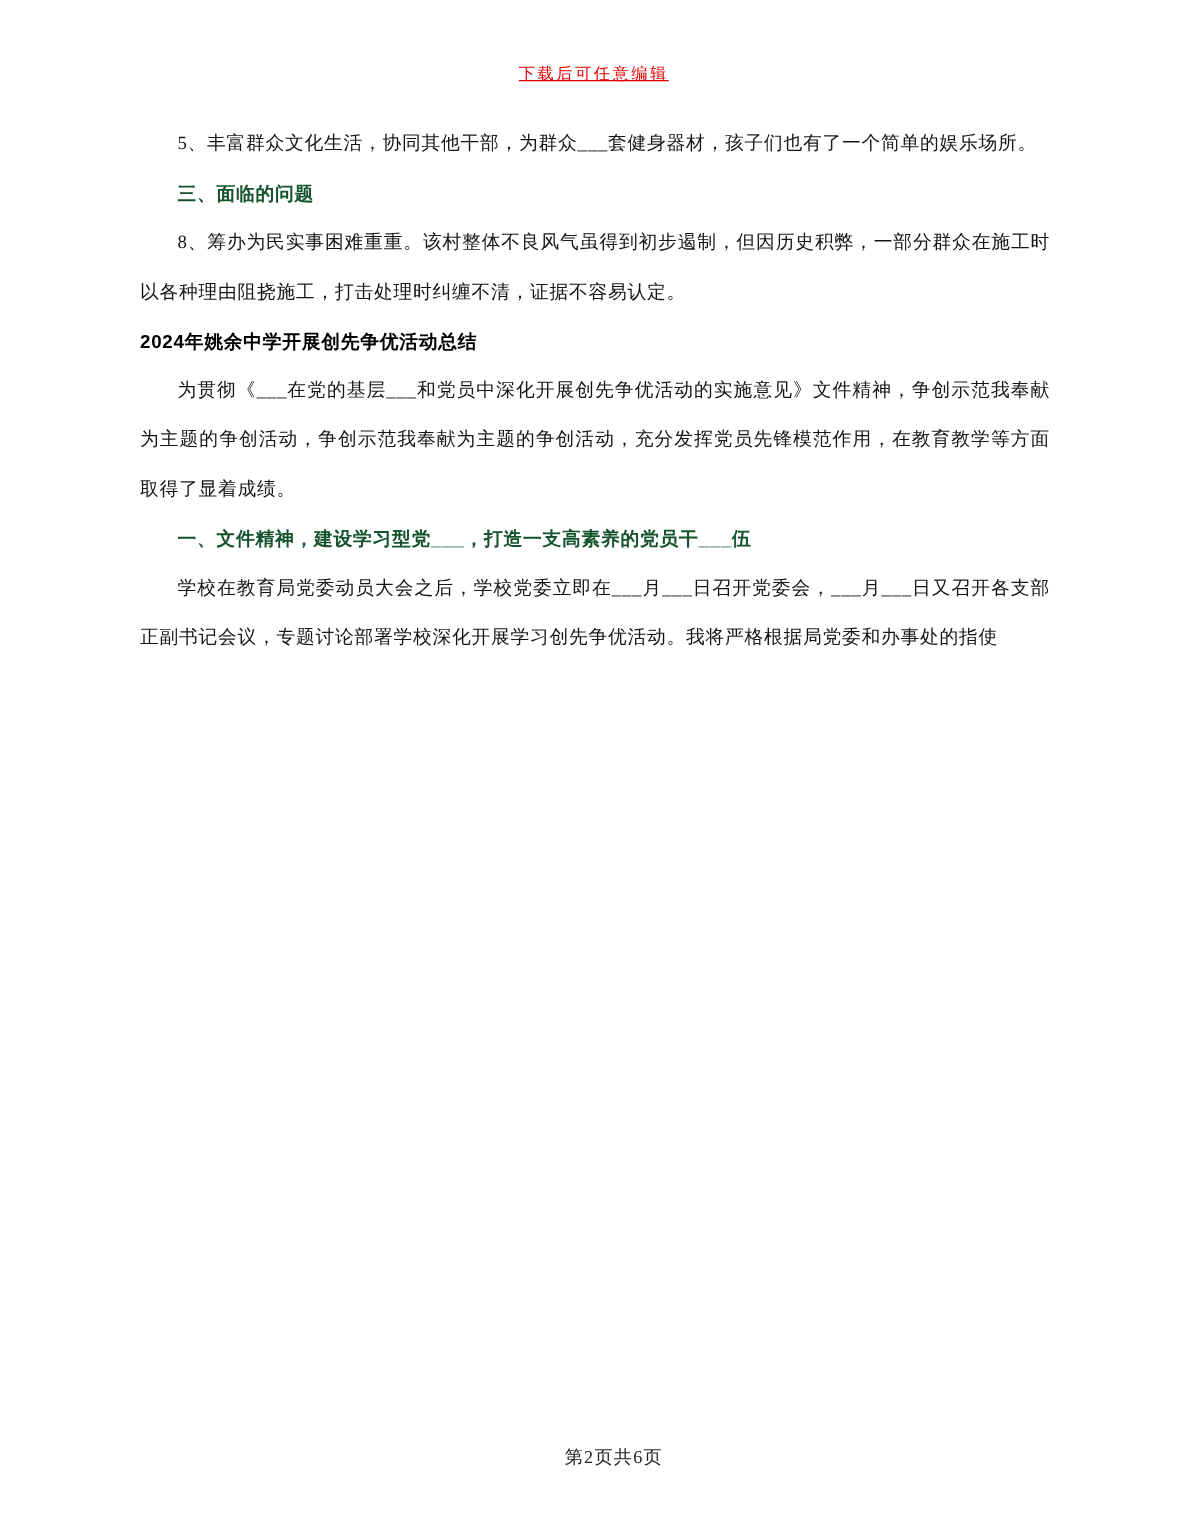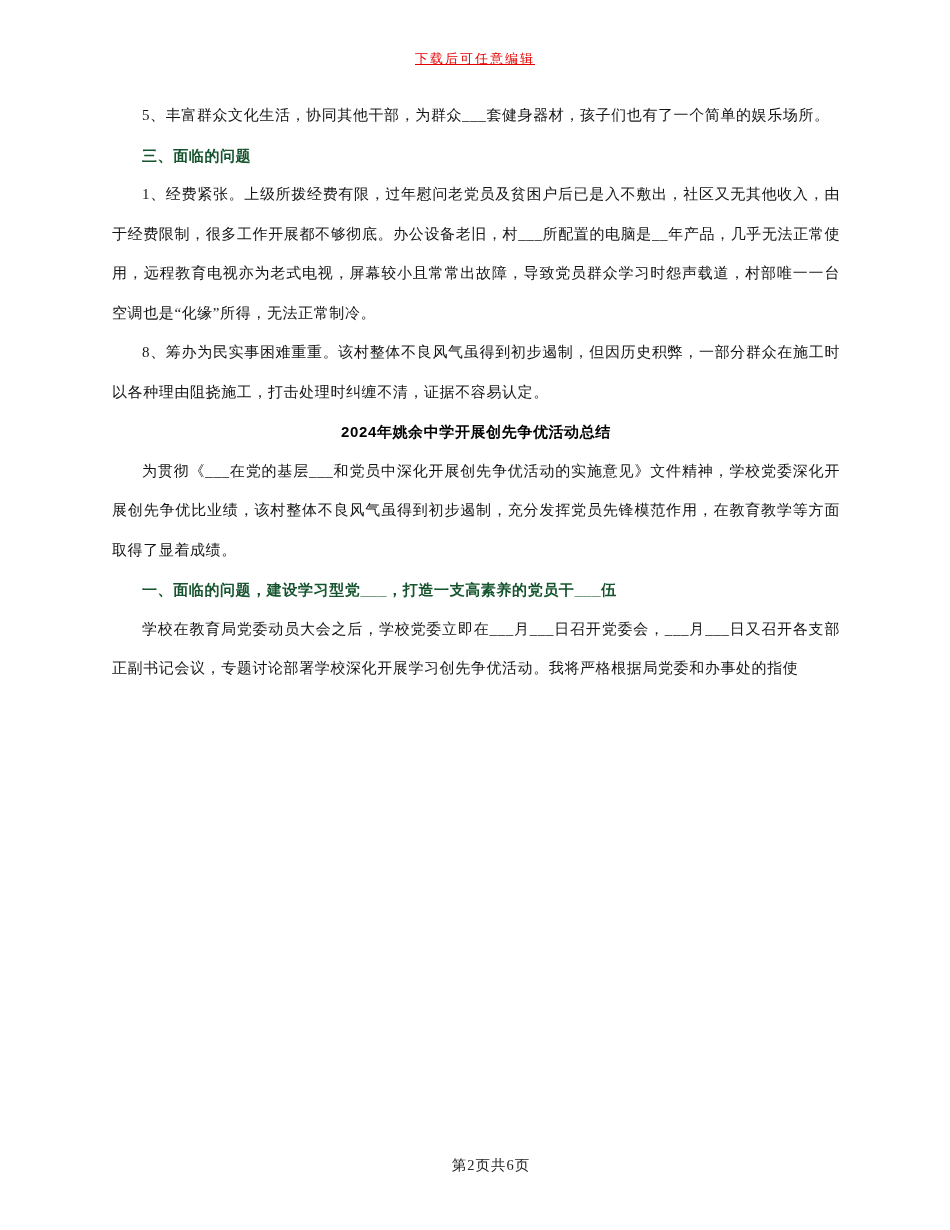--- a/index.html
+++ b/index.html
@@ -44,21 +44,20 @@
     text-indent: 2em;
     word-break: break-all;
   }
   .content p.heading {
     font-weight: bold;
     font-family: "Liberation Sans", "DejaVu Sans", sans-serif;
     color: #14532d;
   }
   .content p.title {
     text-indent: 0;
-    text-align: center;
     font-weight: bold;
     font-family: "Liberation Sans", "DejaVu Sans", sans-serif;
     color: #000000;
   }
   .footer {
     position: absolute;
     bottom: 55px;
     left: 16px;
     width: 100%;
     text-align: center;
@@ -70,23 +69,22 @@
 </head>
 <body>
 
 <div class="page">
 
   <div class="watermark">下载后可任意编辑</div>
 
   <div class="content">
     <p class="body">5、丰富群众文化生活，协同其他干部，为群众___套健身器材，孩子们也有了一个简单的娱乐场所。</p>
     <p class="heading">三、面临的问题</p>
-    <p class="body">1、经费紧张。上级所拨经费有限，过年慰问老党员及贫困户后已是入不敷出，社区又无其他收入，由于经费限制，很多工作开展都不够彻底。办公设备老旧，村___所配置的电脑是__年产品，几乎无法正常使用，远程教育电视亦为老式电视，屏幕较小且常常出故障，导致党员群众学习时怨声载道，村部唯一一台空调也是“化缘”所得，无法正常制冷。</p>
     <p class="body">8、筹办为民实事困难重重。该村整体不良风气虽得到初步遏制，但因历史积弊，一部分群众在施工时以各种理由阻挠施工，打击处理时纠缠不清，证据不容易认定。</p>
     <p class="title">2024年姚余中学开展创先争优活动总结</p>
-    <p class="body">为贯彻《___在党的基层___和党员中深化开展创先争优活动的实施意见》文件精神，学校党委深化开展创先争优比业绩，该村整体不良风气虽得到初步遏制，充分发挥党员先锋模范作用，在教育教学等方面取得了显着成绩。</p>
-    <p class="heading">一、面临的问题，建设学习型党___，打造一支高素养的党员干___伍</p>
+    <p class="body">为贯彻《___在党的基层___和党员中深化开展创先争优活动的实施意见》文件精神，争创示范我奉献为主题的争创活动，争创示范我奉献为主题的争创活动，充分发挥党员先锋模范作用，在教育教学等方面取得了显着成绩。</p>
+    <p class="heading">一、文件精神，建设学习型党___，打造一支高素养的党员干___伍</p>
     <p class="body">学校在教育局党委动员大会之后，学校党委立即在___月___日召开党委会，___月___日又召开各支部正副书记会议，专题讨论部署学校深化开展学习创先争优活动。我将严格根据局党委和办事处的指使</p>
   </div>
 
   <div class="footer">第2页共6页</div>
 
 </div>
 
 </body></html>

